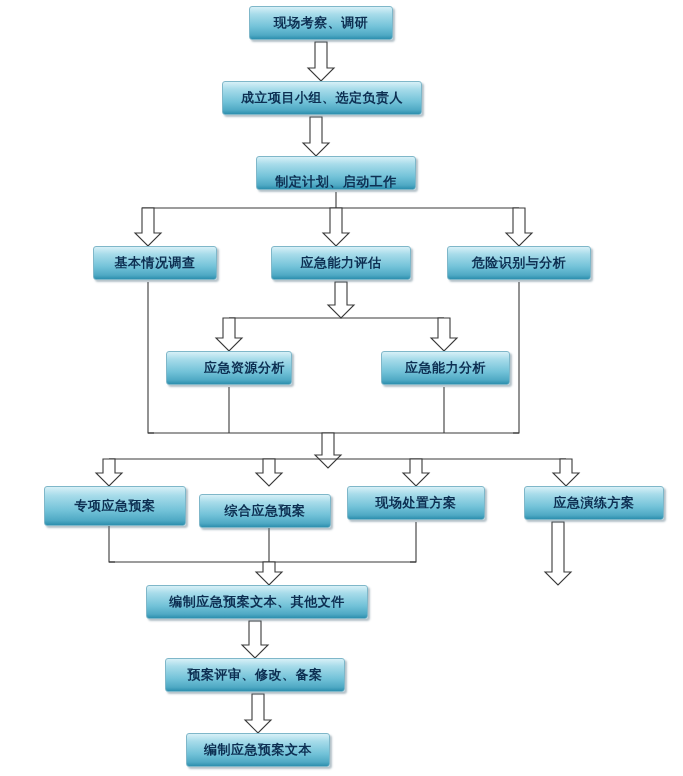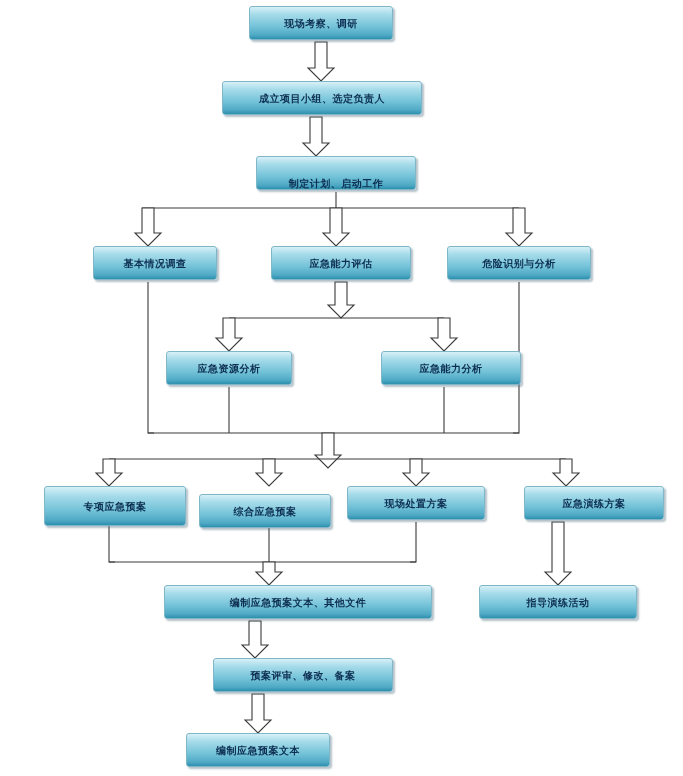--- a/index.html
+++ b/index.html
@@ -24,21 +24,21 @@
        #72c2d8 62%,
        #4fa9c4 88%,
        #2d8fae 100%);
     box-shadow:2px 2px 2px rgba(90,120,135,0.45);
     display:flex;
     align-items:center;
     justify-content:center;
     text-align:center;
     color:#0d2f52;
     font-weight:bold;
-    font-size:10px;
+    font-size:13px;
     letter-spacing:0.5px;
     line-height:1.1;
     white-space:nowrap;
   }
   .node .label{
     display:block;
     padding:0 6px;
   }
   
   #wires{
@@ -128,53 +128,50 @@
   </div>
 
   <div class="node" style="left:447px;top:246px;width:144px;height:34px;">
     <span class="label">危险识别与分析</span>
   </div>
 
   <div class="node" style="left:271px;top:246px;width:140px;height:34px;">
     <span class="label">应急能力评估</span>
   </div>
 
-  <div class="node" style="left:166px;top:351px;width:126px;height:34px;">
+  <div class="node" style="left:166px;top:351px;width:126px;height:34px;justify-content:flex-end;">
     <span class="label">应急资源分析</span>
   </div>
 
-  <div class="node" style="left:381px;top:351px;width:140px;height:34px;">
+  <div class="node" style="left:381px;top:351px;width:129px;height:34px;">
     <span class="label">应急能力分析</span>
   </div>
 
   <div class="node" style="left:44px;top:486px;width:142px;height:40px;">
     <span class="label">专项应急预案</span>
   </div>
 
   <div class="node" style="left:199px;top:486px;width:132px;height:34px;margin-top:8px;">
     <span class="label">综合应急预案</span>
   </div>
 
   <div class="node" style="left:347px;top:486px;width:138px;height:34px;align-items:center;">
     <span class="label">现场处置方案</span>
   </div>
 
   <div class="node" style="left:524px;top:486px;width:140px;height:34px;">
     <span class="label">应急演练方案</span>
   </div>
 
-  <div class="node" style="left:164px;top:585px;width:268px;height:34px;align-items:center;">
+  <div class="node" style="left:146px;top:585px;width:222px;height:34px;align-items:center;">
     <span class="label">编制应急预案文本、其他文件</span>
   </div>
 
-  <div class="node" style="left:479px;top:585px;width:158px;height:34px;">
-    <span class="label">指导演练活动</span>
-  </div>
 
-  <div class="node" style="left:165px;top:658px;width:180px;height:34px;margin-left:48px;">
+  <div class="node" style="left:165px;top:658px;width:180px;height:34px;">
     <span class="label">预案评审、修改、备案</span>
   </div>
 
   <div class="node" style="left:186px;top:733px;width:144px;height:34px;">
     <span class="label">编制应急预案文本</span>
   </div>
 
 </div>
 
 </body></html>

